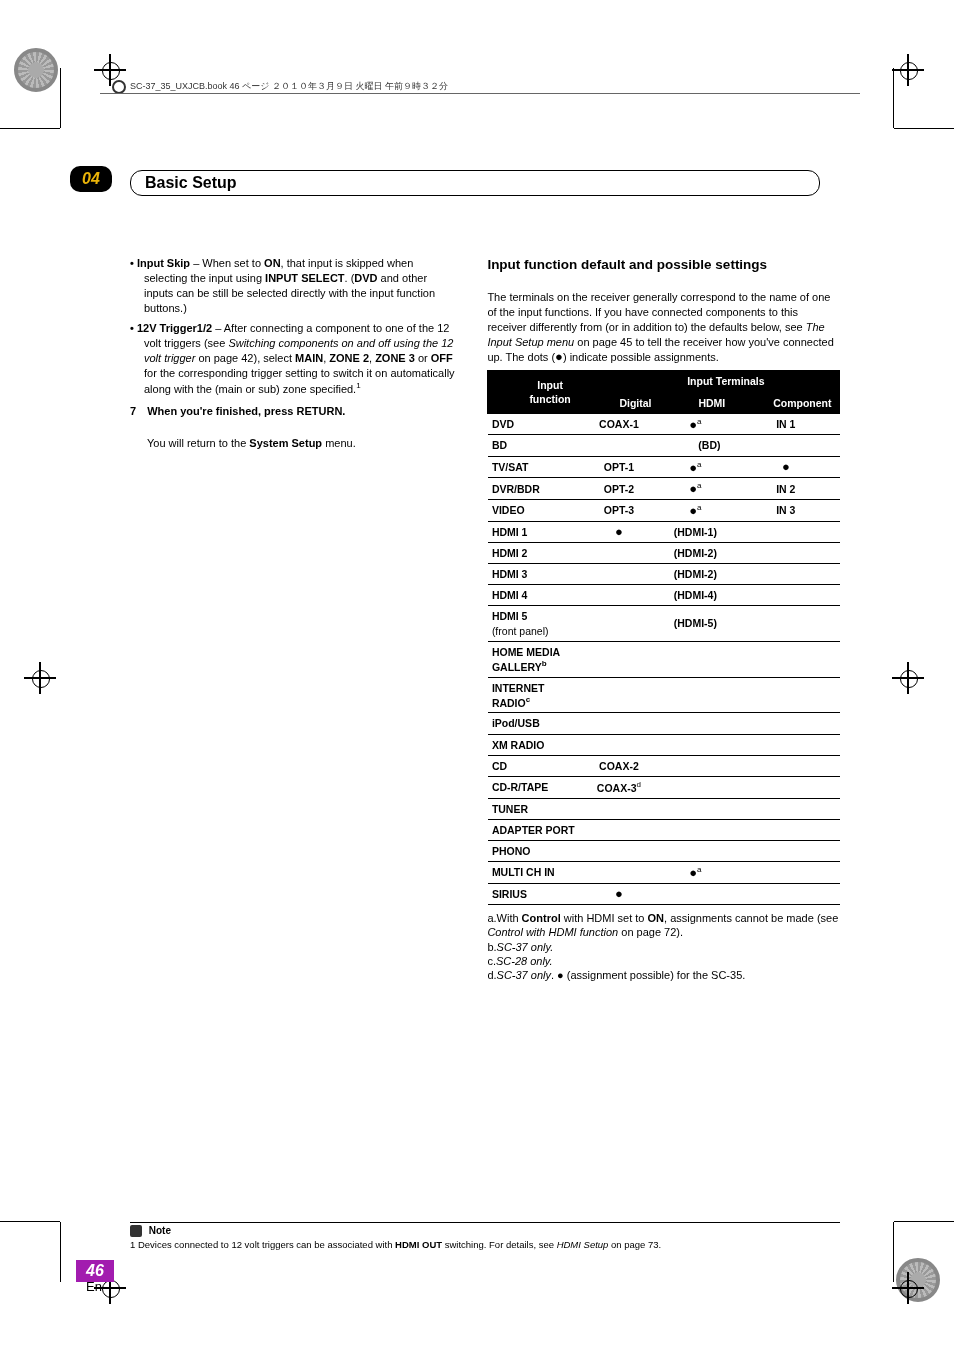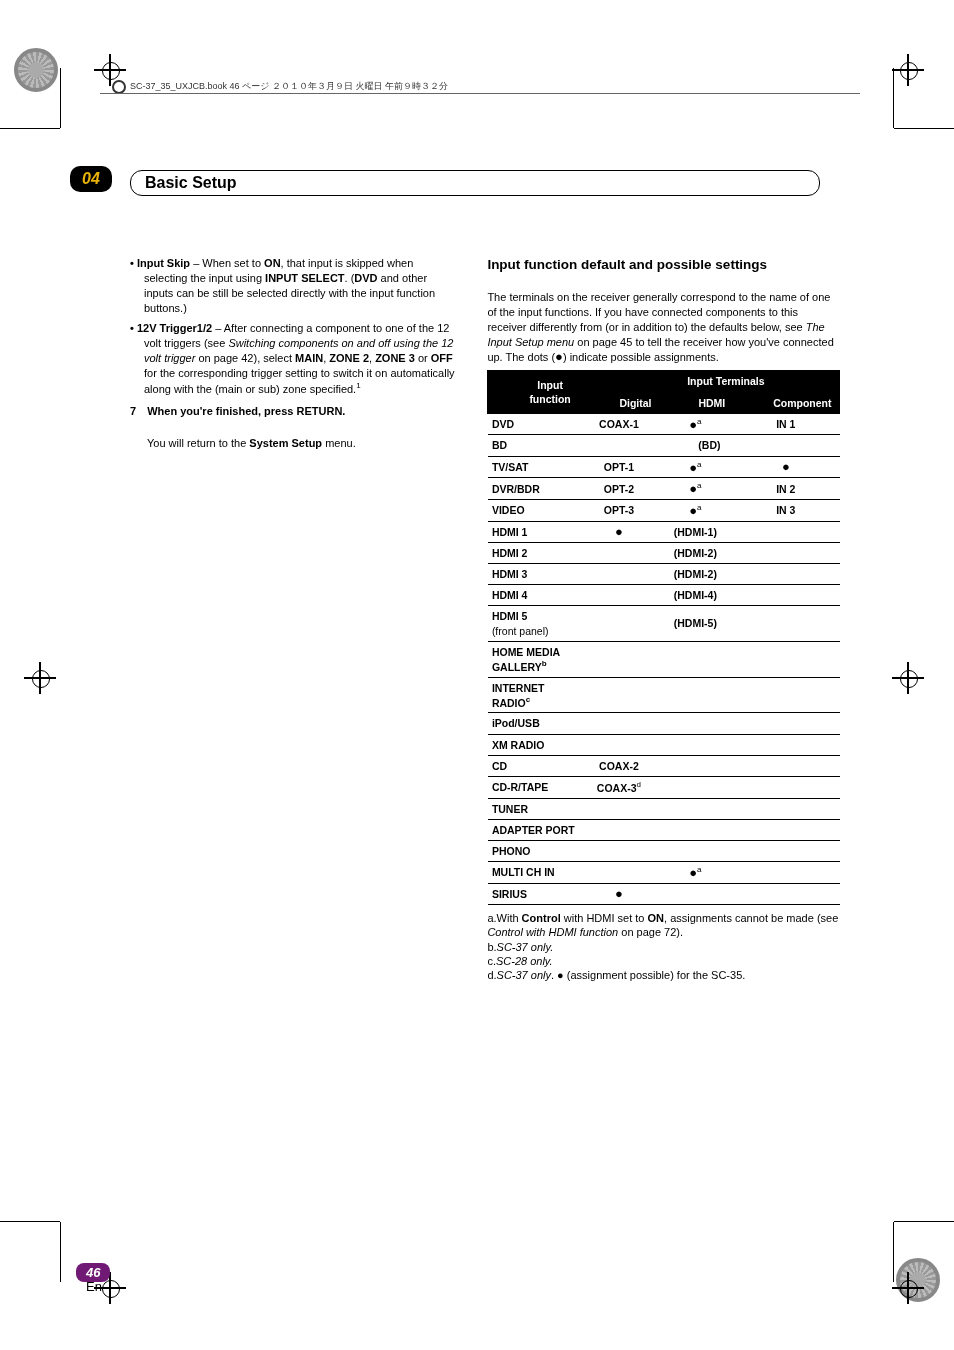--- a/index.html
+++ b/index.html
@@ -102,27 +102,27 @@
   .reg::before { left:9px; top:-6px; width:2px; height:32px; }
   .reg::after  { top:9px; left:-6px; height:2px; width:32px; }
   .reg .circ { position:absolute; left:2px; top:2px; width:16px;height:16px;border:1.5px solid #000;border-radius:50%; }
   .corner { position:absolute; }
   .corner .h { position:absolute; width:60px;height:0.8px;background:#000; }
   .corner .v { position:absolute; height:60px;width:0.8px;background:#000; }
   .page-black {
     position:absolute;
     left: 76px;
     bottom: 68px;
-    background:#701a75;
+    background:#a21caf;
     color:#fff;
     font-weight:bold;
     font-style:italic;
-    border-radius: 8px;
+    border-radius: 0;
     padding: 2px 10px;
-    font-size: 13px;
+    font-size: 16px;
   }
   .page-en { position:absolute; left:86px; bottom:56px; font-size:13px; }
   .footnote-area {
     position:absolute;
     left: 0;
     width: 710px;
     bottom: 10px;
     font-size: 10px;
   }
   .gear-icon { display:inline-block;width:10px;height:10px;border:2px solid #333;border-radius:50%;vertical-align:middle;margin-right:3px;}
@@ -348,17 +348,25 @@
 
       <div class="notes">
         <div><span>a.With </span><b>Control</b><span> with HDMI set to </span><b>ON</b><span>, assignments cannot be made (see </span><span class="ital">Control with HDMI function</span><span> on page 72).</span></div>
         <div><span>b.</span><span class="ital">SC-37 only.</span></div>
         <div><span>c.</span><span class="ital">SC-28 only.</span></div>
         <div><span>d.</span><span class="ital">SC-37 only</span><span>. ● (assignment possible) for the SC-35.</span></div>
       </div>
     </div>
   </div>
 
+  <div class="footnote-area">
+    <hr class="footnote-rule">
+    <span class="pencil"></span>
+    <b style="font-size:10px;">Note</b>
+    <div style="font-size:9.5px;margin-top:2px;">
+      <span>1 Devices connected to 12 volt triggers can be associated with </span><b>HDMI OUT</b><span> switching. For details, see </span><span class="ital">HDMI Setup</span><span> on page 73.</span>
+    </div>
+  </div>
 
 </div>
 
 <div class="page-black">46</div>
 <div class="page-en">En</div>
 
 </body></html>

